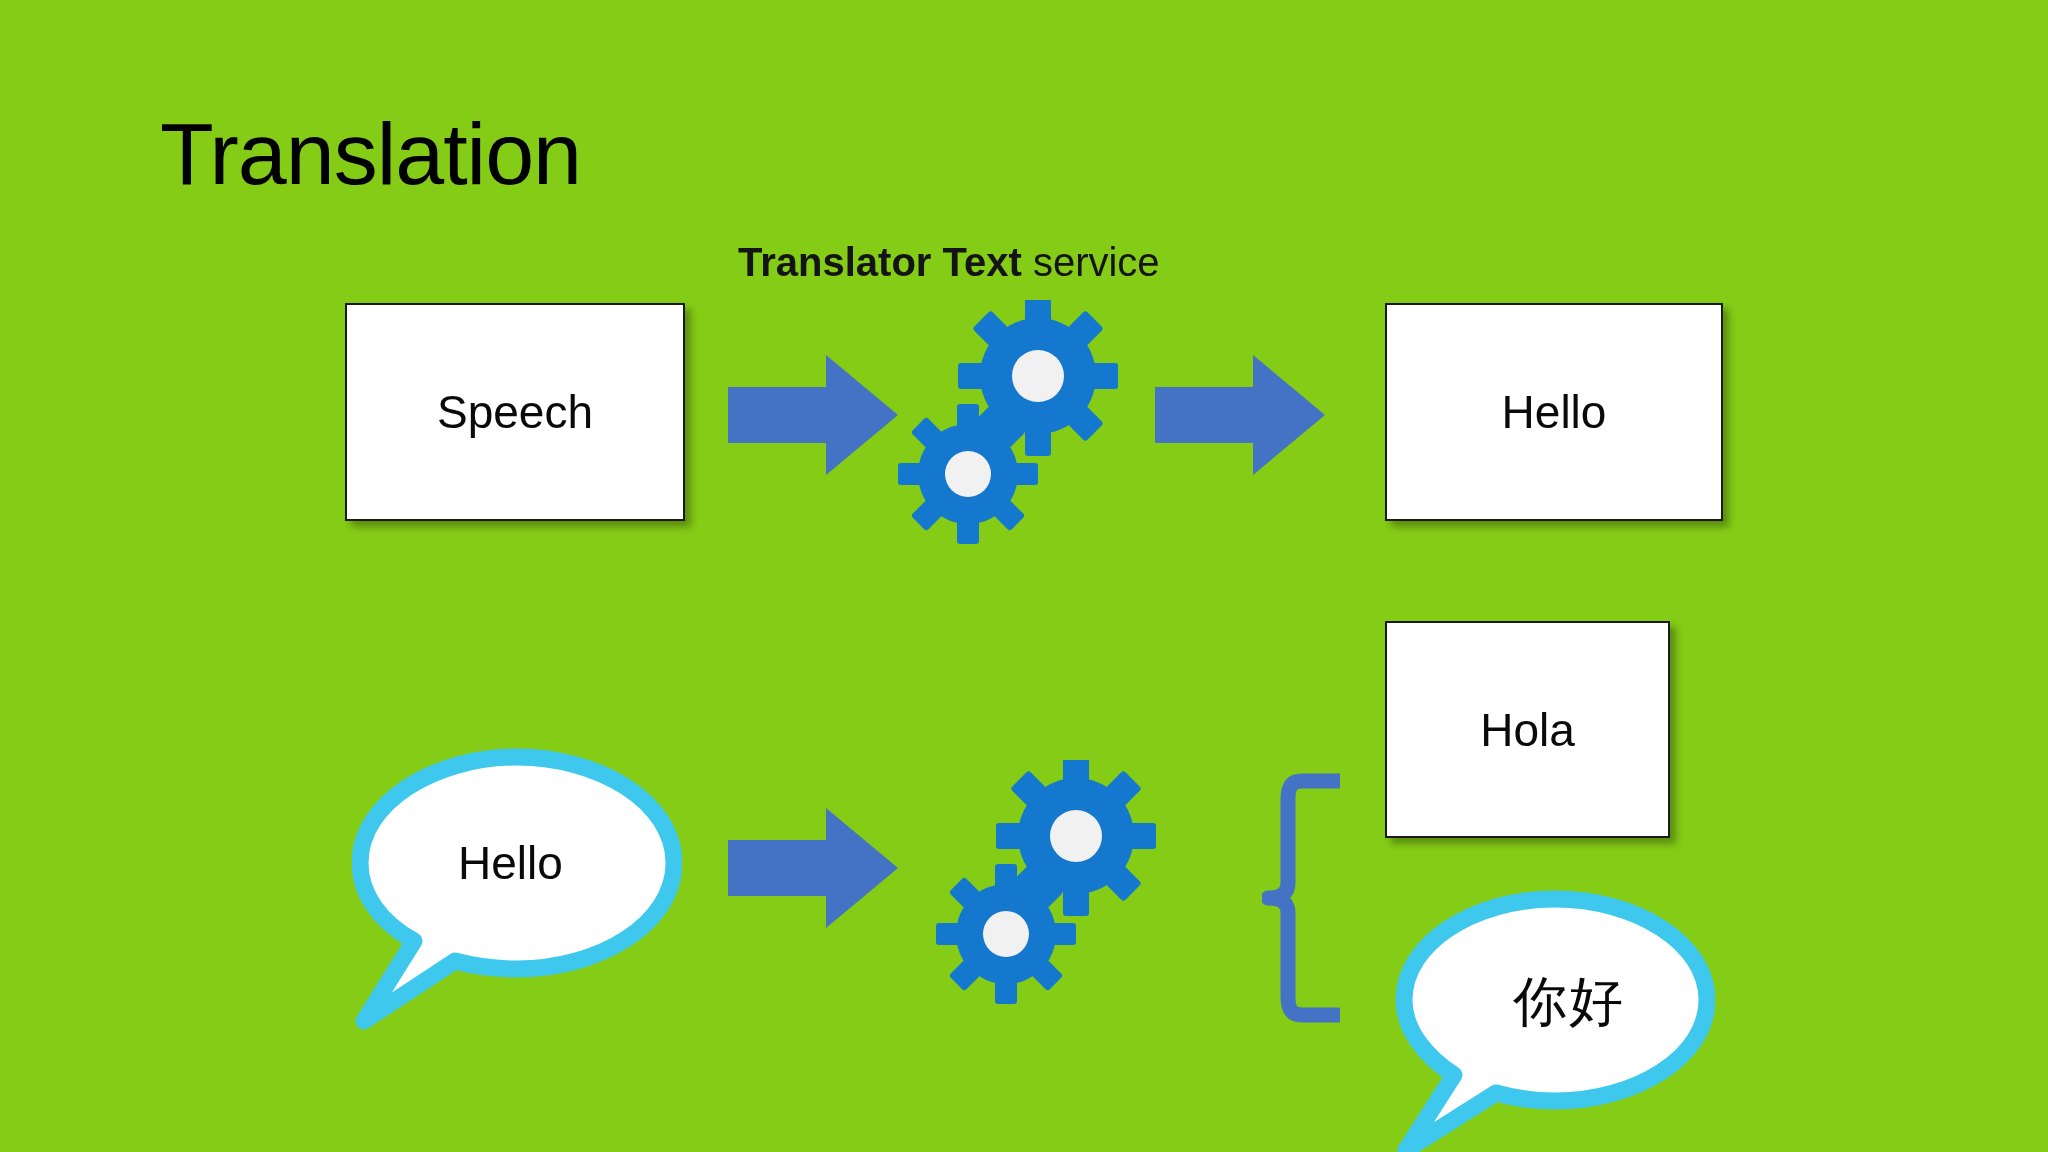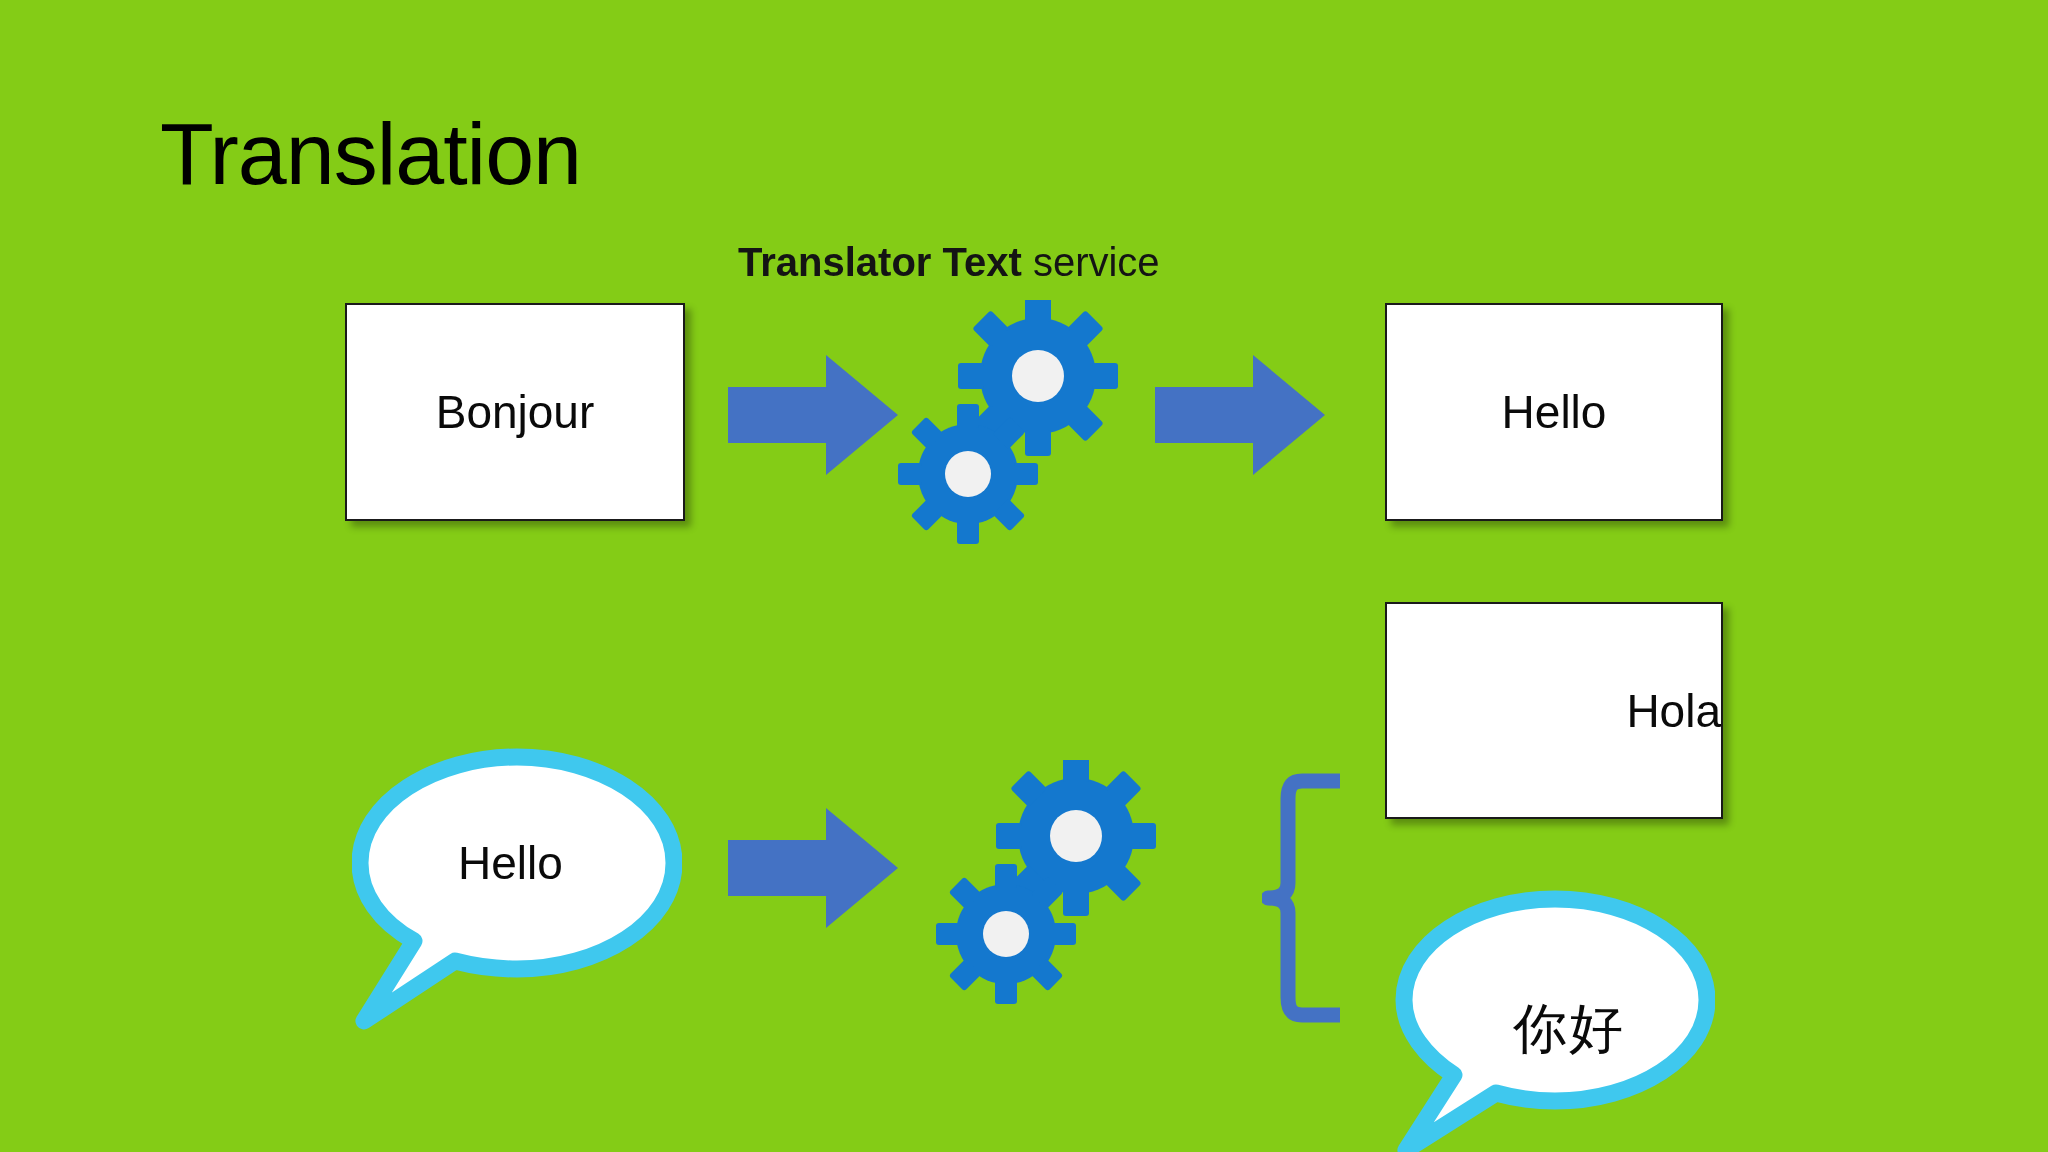--- a/index.html
+++ b/index.html
@@ -60,21 +60,21 @@
     box-sizing: border-box;
   }
   .text-box > .box-label {
     font-size: 46px;
     font-weight: 400;
     color: #0a0a0a;
     line-height: 1;
   }
   #box-bonjour { left: 345px; top: 303px; width: 340px; height: 218px; }
   #box-hello   { left: 1385px; top: 303px; width: 338px; height: 218px; }
-  #box-hola    { left: 1385px; top: 602px; width: 338px; height: 217px; justify-content: flex-end; }
+  #box-hola    { left: 1385px; top: 621px; width: 285px; height: 217px; }
 
   
   .arrow-svg { position: absolute; overflow: visible; }
   #arrow-1 { left: 728px;  top: 355px; }
   #arrow-2 { left: 1155px; top: 355px; }
   #arrow-3 { left: 728px;  top: 808px; }
 
   
   .gears-svg { position: absolute; }
   #gears-1 { left: 890px; top: 300px; }
@@ -87,42 +87,42 @@
 
   .bubble-text {
     position: absolute;
     font-size: 46px;
     color: #0a0a0a;
     white-space: nowrap;
     line-height: 1;
   }
   #bubble-hello-text { left: 458px; top: 840px; }
   #bubble-nihao-text {
-    left: 1513px; top: 1006px;
+    left: 1513px; top: 975px;
     font-size: 54px;
-    font-family: Liberation Mono, monospace;
+    font-family: Liberation Serif, serif;
     letter-spacing: 2px;
   }
 
   
   #brace-svg { position: absolute; left: 1262px; top: 773px; }
 </style>
 </head>
 <body>
 
 <div id="slide">
 
   <div id="page-title">Translation</div>
 
   <div id="caption-translator" class="service-caption">
     <span class="strong">Translator Text</span><span class="light"> service</span>
   </div>
 
   <div id="box-bonjour" class="text-box">
-    <span class="box-label">Bonjour</span>
+    <span class="box-label">Speech</span>
   </div>
 
   <svg id="arrow-1" class="arrow-svg" width="170" height="120" viewBox="0 0 170 120">
     <polygon points="0,32 98,32 98,0 170,60 98,120 98,88 0,88" fill="#4472C4"></polygon>
   </svg>
 
   <svg id="gears-1" class="gears-svg" width="230" height="250" viewBox="0 0 230 250">
 
     <g transform="translate(148,76)">
       <g fill="#1478CE">

